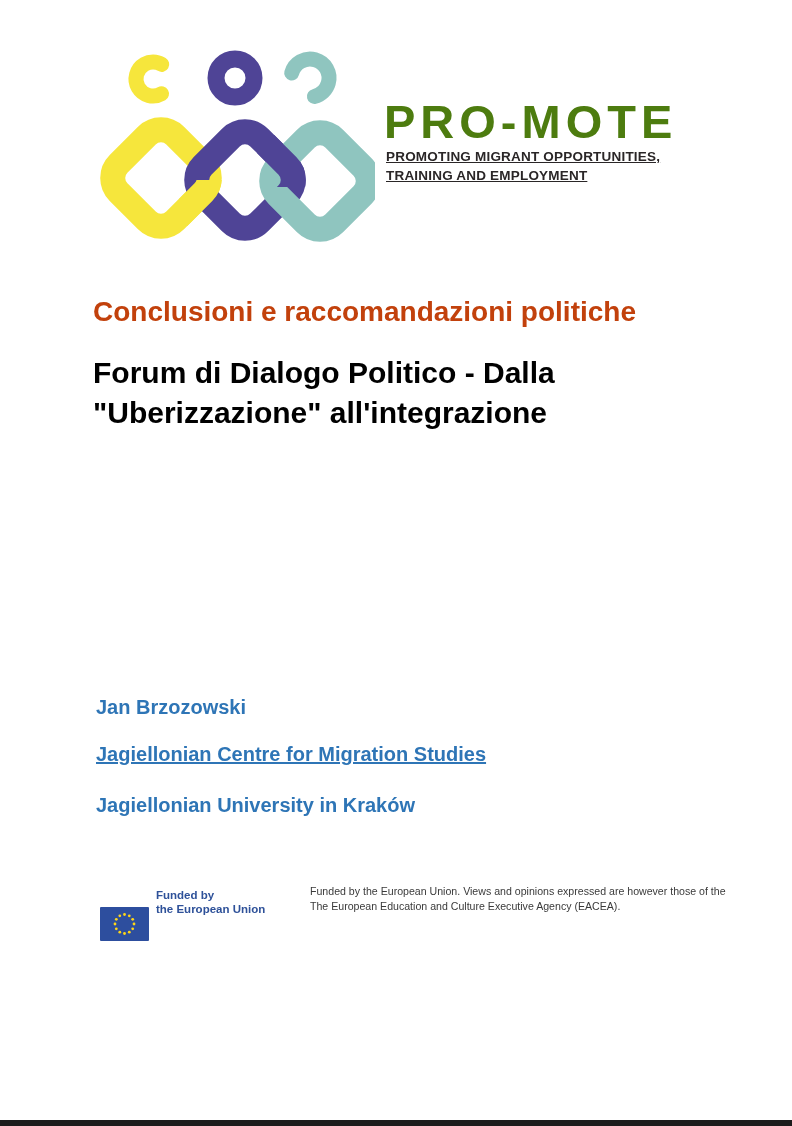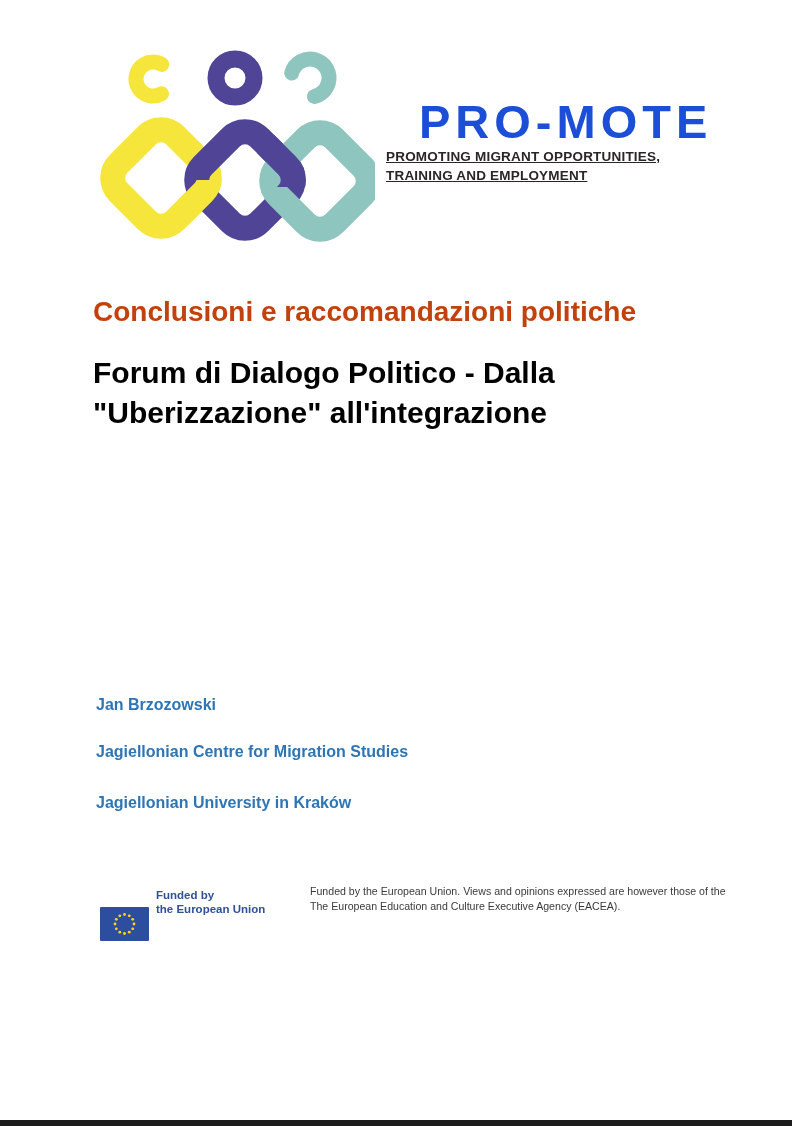--- a/index.html
+++ b/index.html
@@ -9,23 +9,22 @@
     background:#ffffff;
     overflow:hidden;
     font-family:"Liberation Sans", sans-serif;
   }
   .abs{position:absolute;}
   
   .wordmark{
     left:384px;top:94px;
     font-size:47px;font-weight:bold;
     letter-spacing:5px;
-    color:#1d4ed8;
+    color:#4d7c0f;
     white-space:nowrap;
-    margin-left:35px;
   }
   .tagline{
     left:386px;top:147px;
     font-size:13.5px;font-weight:bold;
     letter-spacing:0.2px;
     line-height:19px;
     color:#2A2627;
     white-space:nowrap;
     text-decoration:underline;
   }
@@ -39,26 +38,26 @@
   .title2{
     left:93px;top:353px;
     font-size:30px;font-weight:bold;
     line-height:40px;
     color:#000000;
     white-space:nowrap;
   }
   
   .author{
     left:96px;
-    font-size:16px;font-weight:bold;
+    font-size:20px;font-weight:bold;
     color:#2E75B6;
     white-space:nowrap;
   }
   .author-name{top:696px;}
-  .author-aff1{top:743px;}
+  .author-aff1{top:743px;text-decoration:underline;}
   .author-aff2{top:794px;}
   
   .eu-flag{left:100px;top:907px;}
   .funded-by{
     left:156px;top:888px;
     font-size:11.5px;font-weight:bold;
     line-height:14px;
     color:#2E5199;
     white-space:nowrap;
   }

